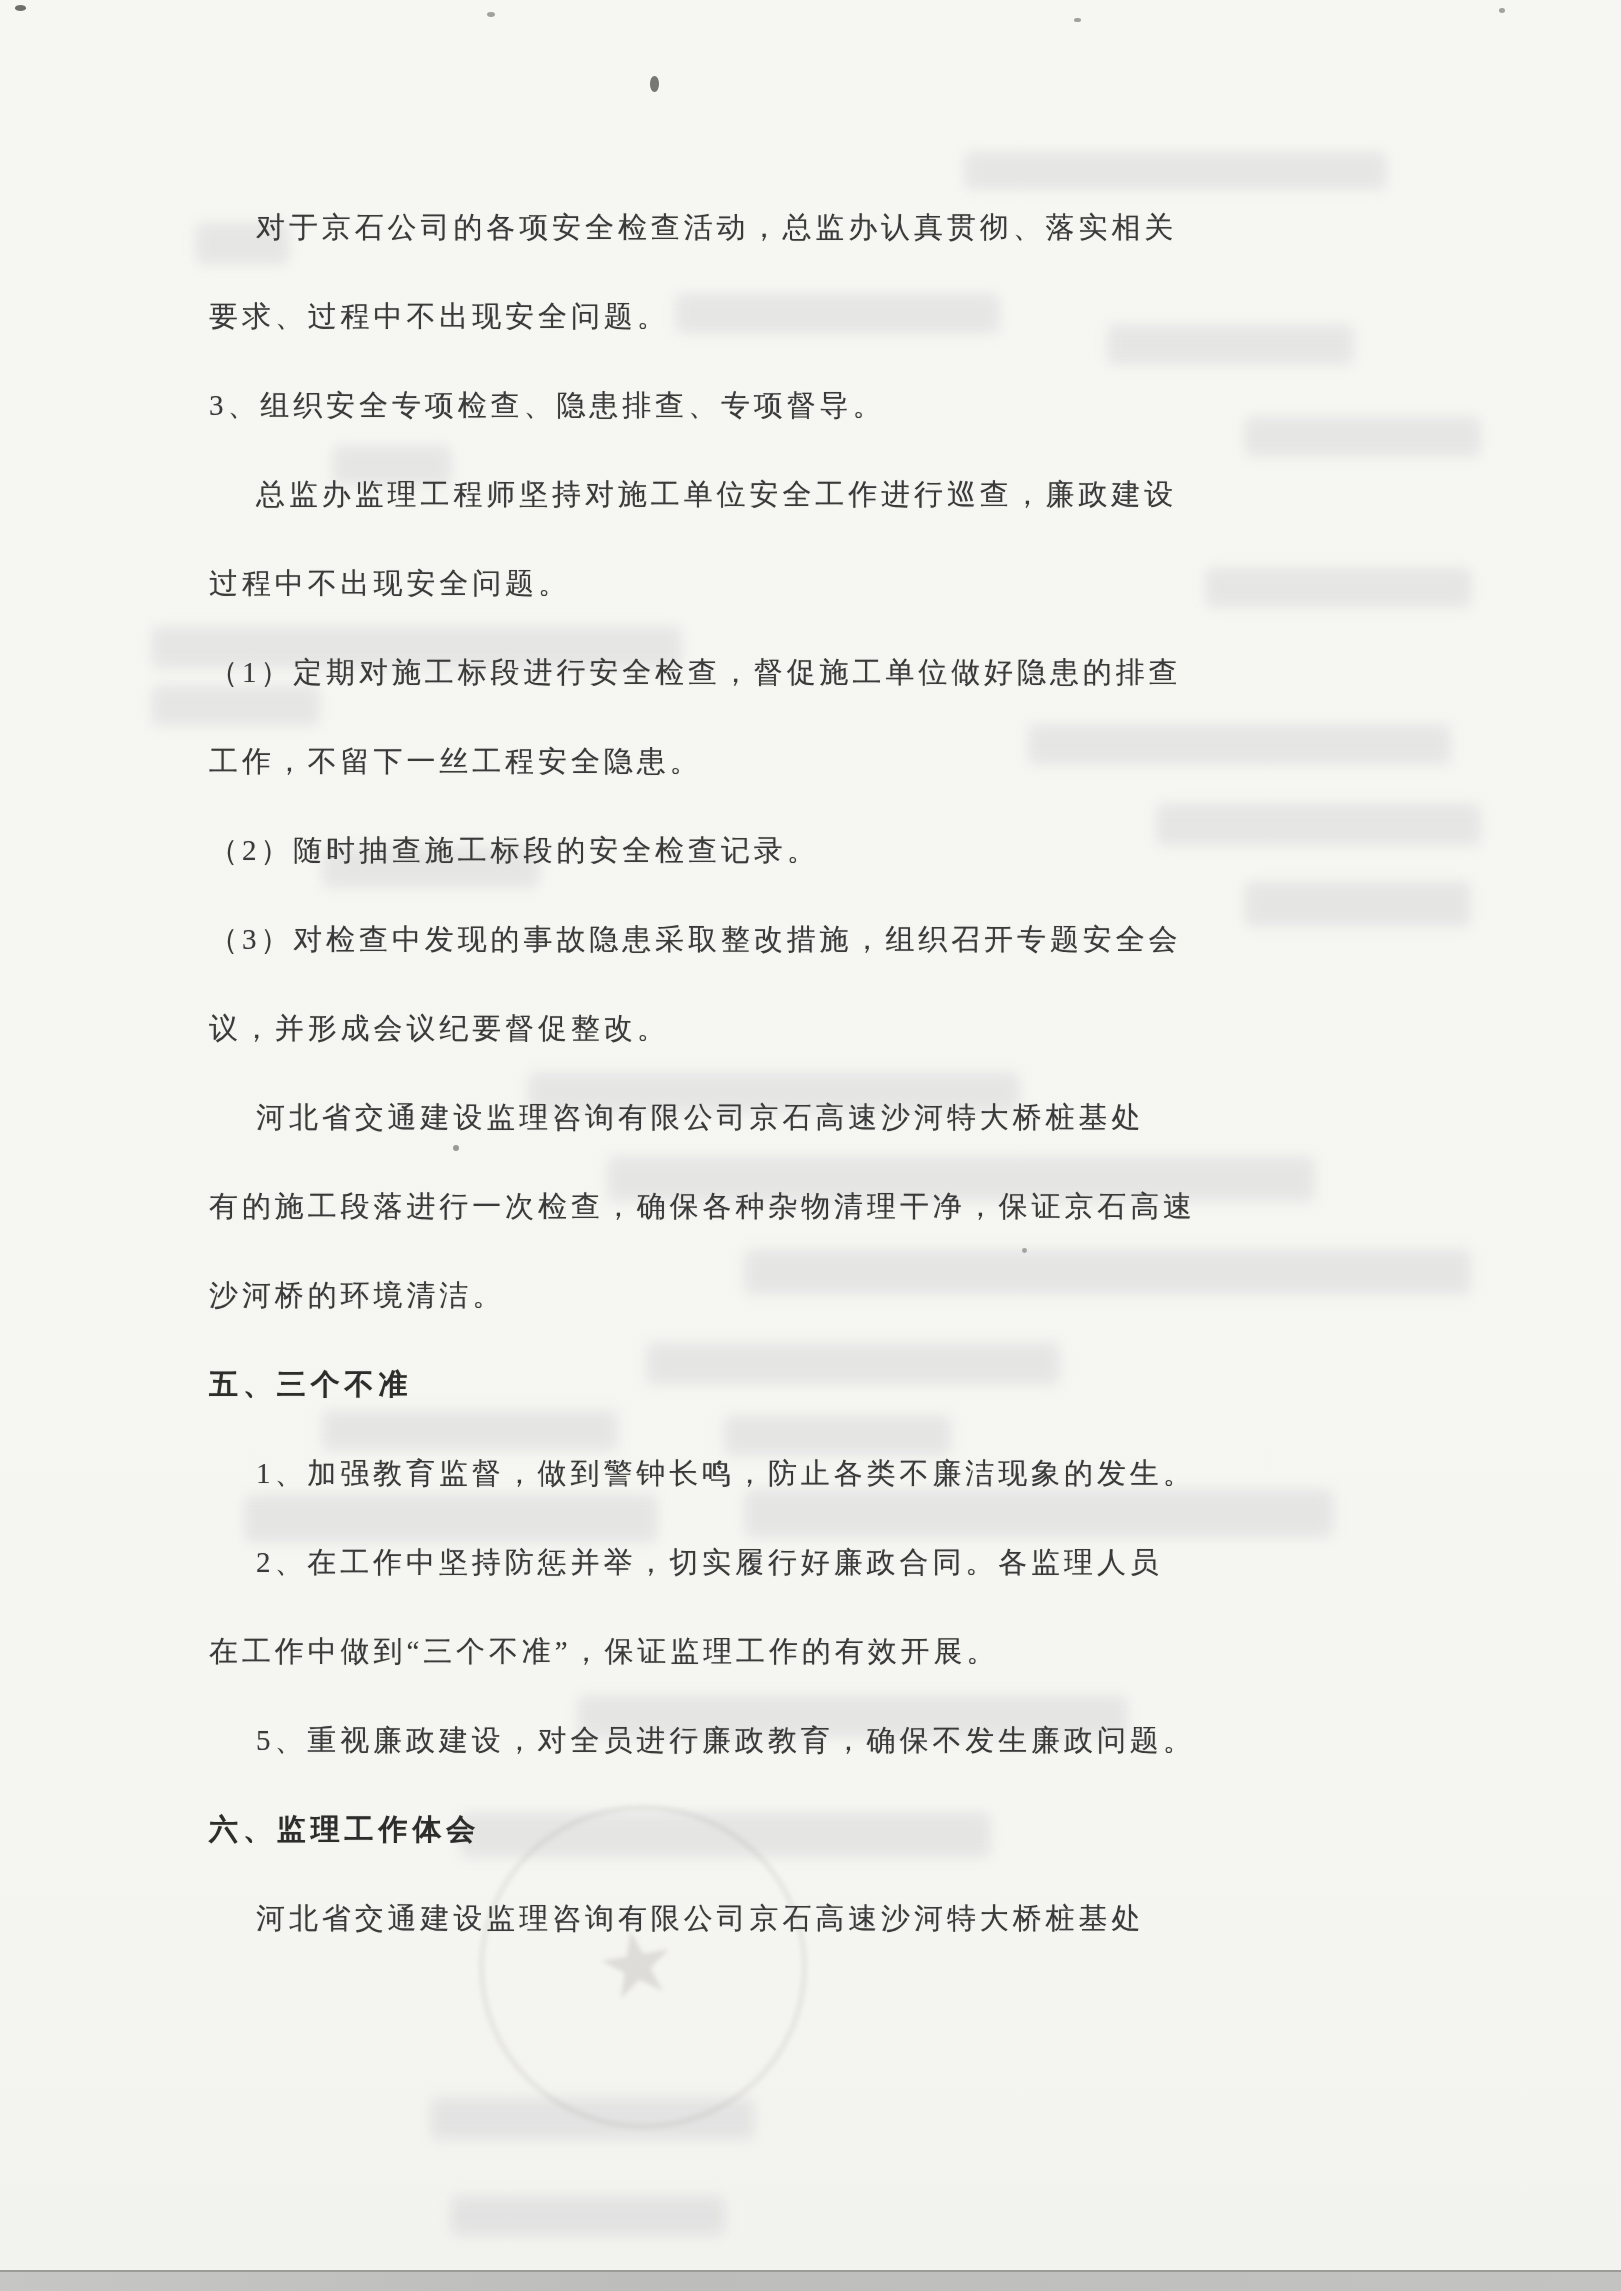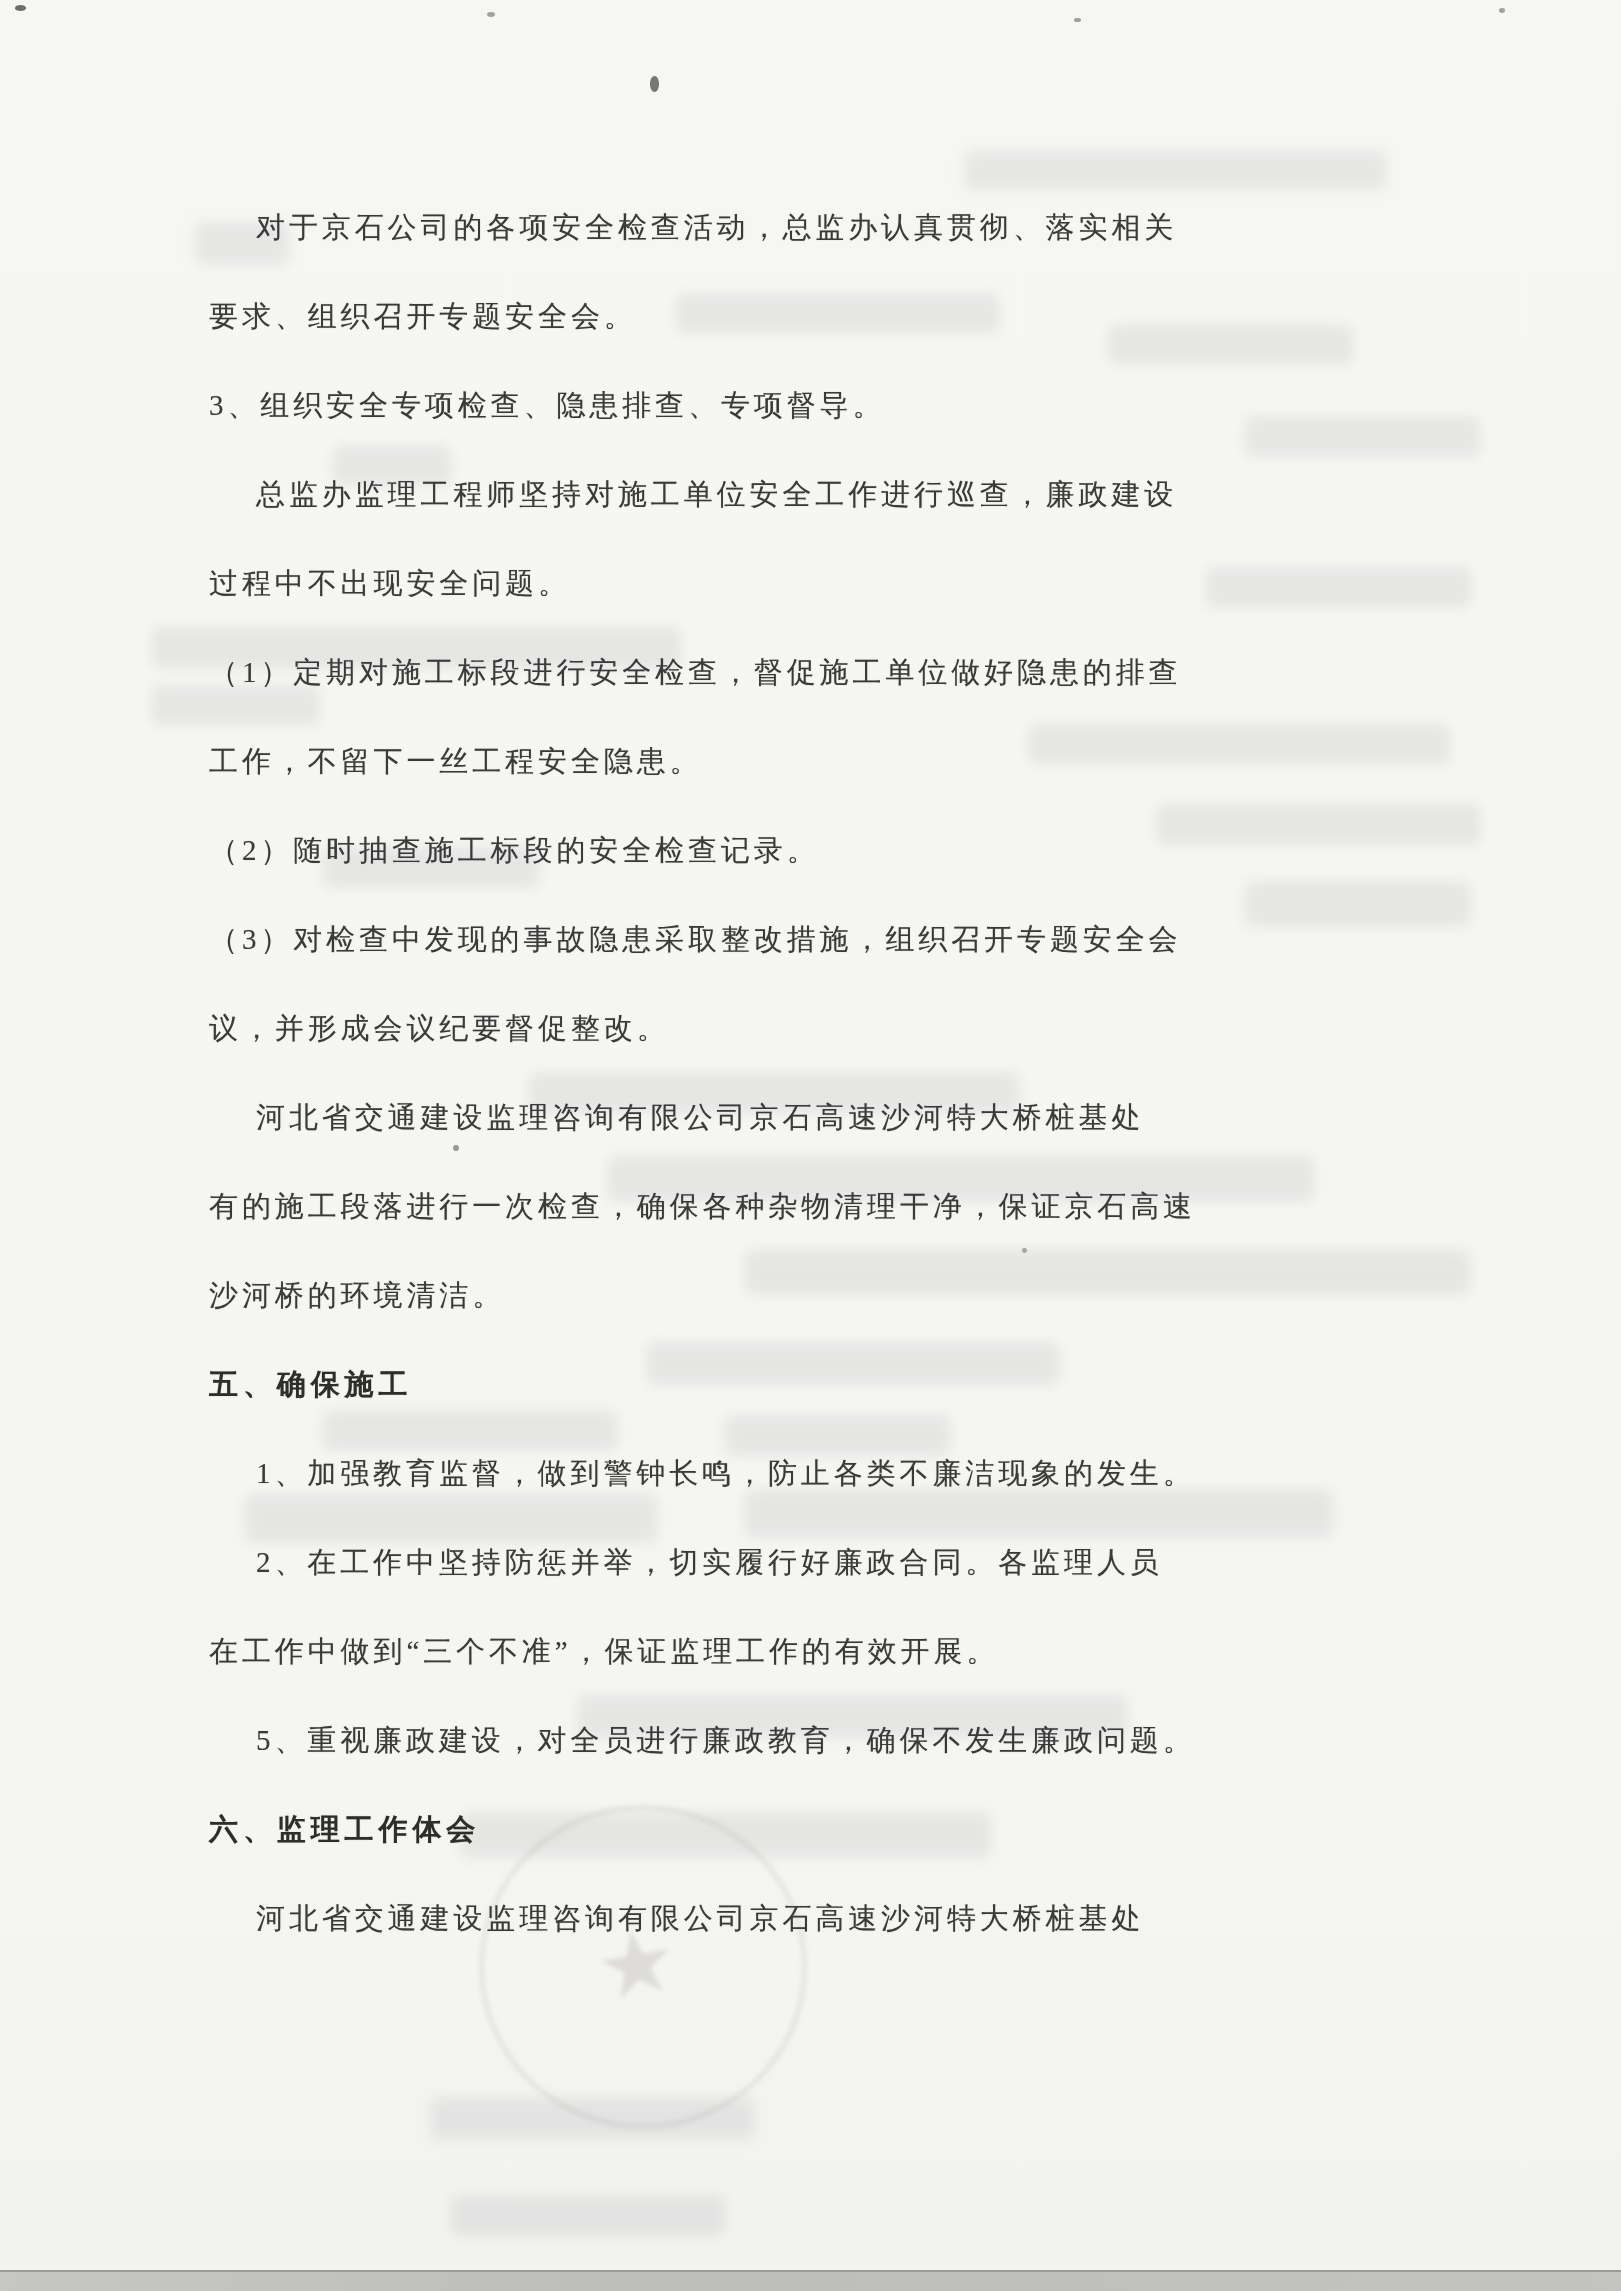--- a/index.html
+++ b/index.html
@@ -103,33 +103,33 @@
       <div class="blob" style="left: 461px; top: 1813px; width: 529px; height: 44px;"></div>
       <div class="blob" style="left: 431px; top: 2098px; width: 323px; height: 41px;"></div>
       <div class="blob" style="left: 451px; top: 2196px; width: 274px; height: 39px;"></div>
     </div>
 
   <div class="stamp-circle"></div>
   <div class="stamp-star">★</div>
 
   <div class="content">
       <div class="line indent">对于京石公司的各项安全检查活动，总监办认真贯彻、落实相关</div>
-      <div class="line">要求、组织召开专题安全会。</div>
+      <div class="line">要求、过程中不出现安全问题。</div>
       <div class="line">3、组织安全专项检查、隐患排查、专项督导。</div>
       <div class="line indent">总监办监理工程师坚持对施工单位安全工作进行巡查，廉政建设</div>
       <div class="line">过程中不出现安全问题。</div>
       <div class="line">（1）定期对施工标段进行安全检查，督促施工单位做好隐患的排查</div>
       <div class="line">工作，不留下一丝工程安全隐患。</div>
       <div class="line">（2）随时抽查施工标段的安全检查记录。</div>
       <div class="line">（3）对检查中发现的事故隐患采取整改措施，组织召开专题安全会</div>
       <div class="line">议，并形成会议纪要督促整改。</div>
       <div class="line indent">河北省交通建设监理咨询有限公司京石高速沙河特大桥桩基处</div>
       <div class="line">有的施工段落进行一次检查，确保各种杂物清理干净，保证京石高速</div>
       <div class="line">沙河桥的环境清洁。</div>
-      <div class="line bold">五、确保施工</div>
+      <div class="line bold">五、三个不准</div>
       <div class="line indent">1、加强教育监督，做到警钟长鸣，防止各类不廉洁现象的发生。</div>
       <div class="line indent">2、在工作中坚持防惩并举，切实履行好廉政合同。各监理人员</div>
       <div class="line">在工作中做到“三个不准”，保证监理工作的有效开展。</div>
       <div class="line indent">5、重视廉政建设，对全员进行廉政教育，确保不发生廉政问题。</div>
       <div class="line bold">六、监理工作体会</div>
       <div class="line indent">河北省交通建设监理咨询有限公司京石高速沙河特大桥桩基处</div>
     </div>
 
   <div>
       <div class="speck" style="left: 14.7px; top: 4.9px; width: 11.8px; height: 5.9px; opacity: 0.8;"></div>

